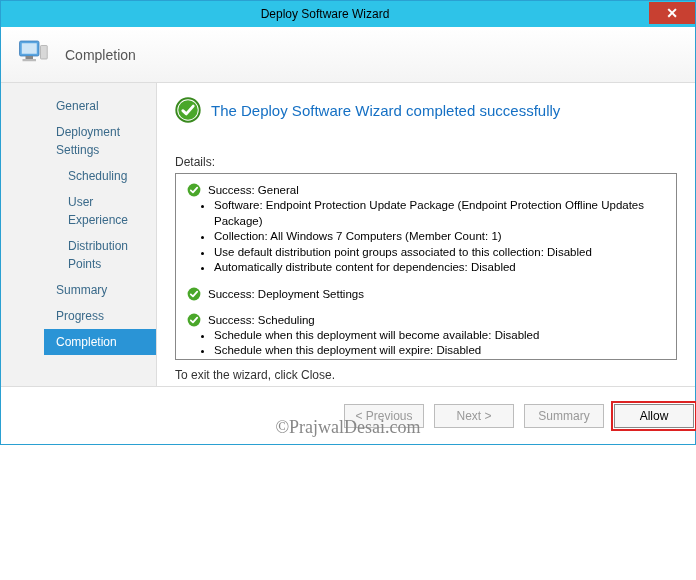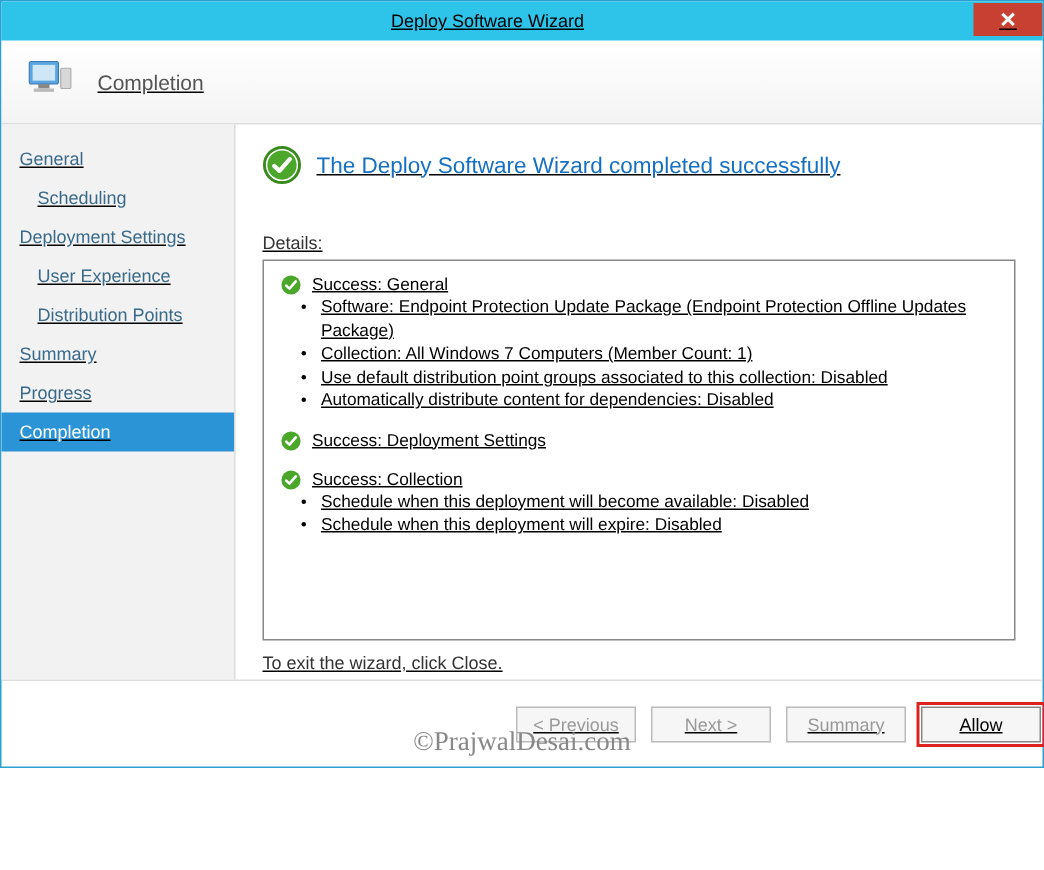--- a/index.html
+++ b/index.html
@@ -1,26 +1,26 @@
 <!DOCTYPE html>
 <html><head>
 <meta charset="utf-8">
 <style>
   * { box-sizing: border-box; margin: 0; padding: 0; }
   body { font-family: "Segoe UI", Tahoma, sans-serif; font-size: 12px; background: #fff; width: 696px; height: 580px; overflow: hidden; }
-  .window { width: 696px; height: 512px; border: 1px solid #2aa0d2; display: flex; flex-direction: column; background: #fff; text-decoration: underline; }
+  .window { width: 696px; height: 445px; border: 1px solid #2aa0d2; display: flex; flex-direction: column; background: #fff; }
   .titlebar { height: 26px; background: #2ec3e8; display: flex; align-items: center; position: relative; }
   .titlebar-title { flex: 1; text-align: center; color: #000; font-size: 12px; }
   .titlebar-close { width: 46px; height: 22px; margin-top:-2px; background: #c84031; color: #fff; display: flex; align-items: center; justify-content: center; font-size: 14px; font-weight:bold; line-height:1; }
   .header { height: 56px; background: linear-gradient(#fff,#f4f4f4); display: flex; align-items: center; padding: 0 14px; border-bottom: 1px solid #ddd; gap: 14px; }
   .header-icon svg { width: 36px; height: 36px; }
   .header-title { color: #555; font-size: 14px; }
   .body { flex: 1; display: flex; min-height: 0; }
   .sidebar { width: 156px; background: #f2f2f2; padding: 10px 0; border-right: 1px solid #ddd; }
-  .sidebar-item { padding: 4px 12px; color: #3a6a8a; font-size: 12px; cursor: default; line-height:1.5; }
+  .sidebar-item { padding: 4px 12px; color: #3a6a8a; font-size: 12px; cursor: default; line-height:1.5;margin-left:43px; }
   .sidebar-sub { padding-left: 24px; }
   .sidebar-item.selected { background: #2a94d6; color: #fff; }
   .content { flex: 1; display: flex; flex-direction: column; padding: 14px 18px 4px 18px; min-width:0; }
   .status-row { display: flex; align-items: center; gap: 10px; margin-bottom: 32px; }
   .status-row h2 { color: #1570c4; font-weight: normal; font-size: 15px; }
   .details-label { color: #333; margin-bottom: 4px; font-size:12px; }
   .details-box { border: 1px solid #888; background: #fff; padding: 8px 10px; overflow: auto; height: 254px; font-size: 11.5px; color:#000; }
   .sec { margin-bottom: 10px; }
   .sec-head { display: flex; align-items: center; gap: 6px; }
   .sec ul { list-style: disc; margin-left: 28px; }
@@ -58,22 +58,22 @@
           <rect x="10" y="32" width="18" height="3" fill="#bbb"></rect>
           <rect x="34" y="14" width="9" height="18" rx="1" fill="#d8d8d8" stroke="#aaa"></rect>
         </svg>
     </span>
     <div class="header-title">Completion</div>
   </div>
 
   <div class="body">
     <div class="sidebar" id="sidebar">
         <div class="sidebar-item">General</div>
+        <div class="sidebar-item">Deployment Settings</div>
         <div class="sidebar-item sidebar-sub">Scheduling</div>
-        <div class="sidebar-item">Deployment Settings</div>
         <div class="sidebar-item sidebar-sub">User Experience</div>
         <div class="sidebar-item sidebar-sub">Distribution Points</div>
         <div class="sidebar-item">Summary</div>
         <div class="sidebar-item">Progress</div>
         <div class="sidebar-item selected">Completion</div>
       </div>
 
     <div class="content">
       <div class="status-row">
         <svg class="check-circle big" viewBox="0 0 20 20">
@@ -108,21 +108,21 @@
               </svg>
               <span>Success: Deployment Settings</span>
             </div>
           </div>
           <div class="sec">
             <div class="sec-head">
               <svg class="check-circle" viewBox="0 0 20 20">
                 <circle cx="10" cy="10" r="8"></circle>
                 <path d="M6 10.5 L8.7 13 L14 7"></path>
               </svg>
-              <span>Success: Collection</span>
+              <span>Success: Scheduling</span>
             </div>
             <ul>
               <li>Schedule when this deployment will become available: Disabled</li>
               <li>Schedule when this deployment will expire: Disabled</li>
             </ul>
           </div>
         </div>
       <div class="exit-hint">To exit the wizard, click Close.</div>
     </div>
   </div>

